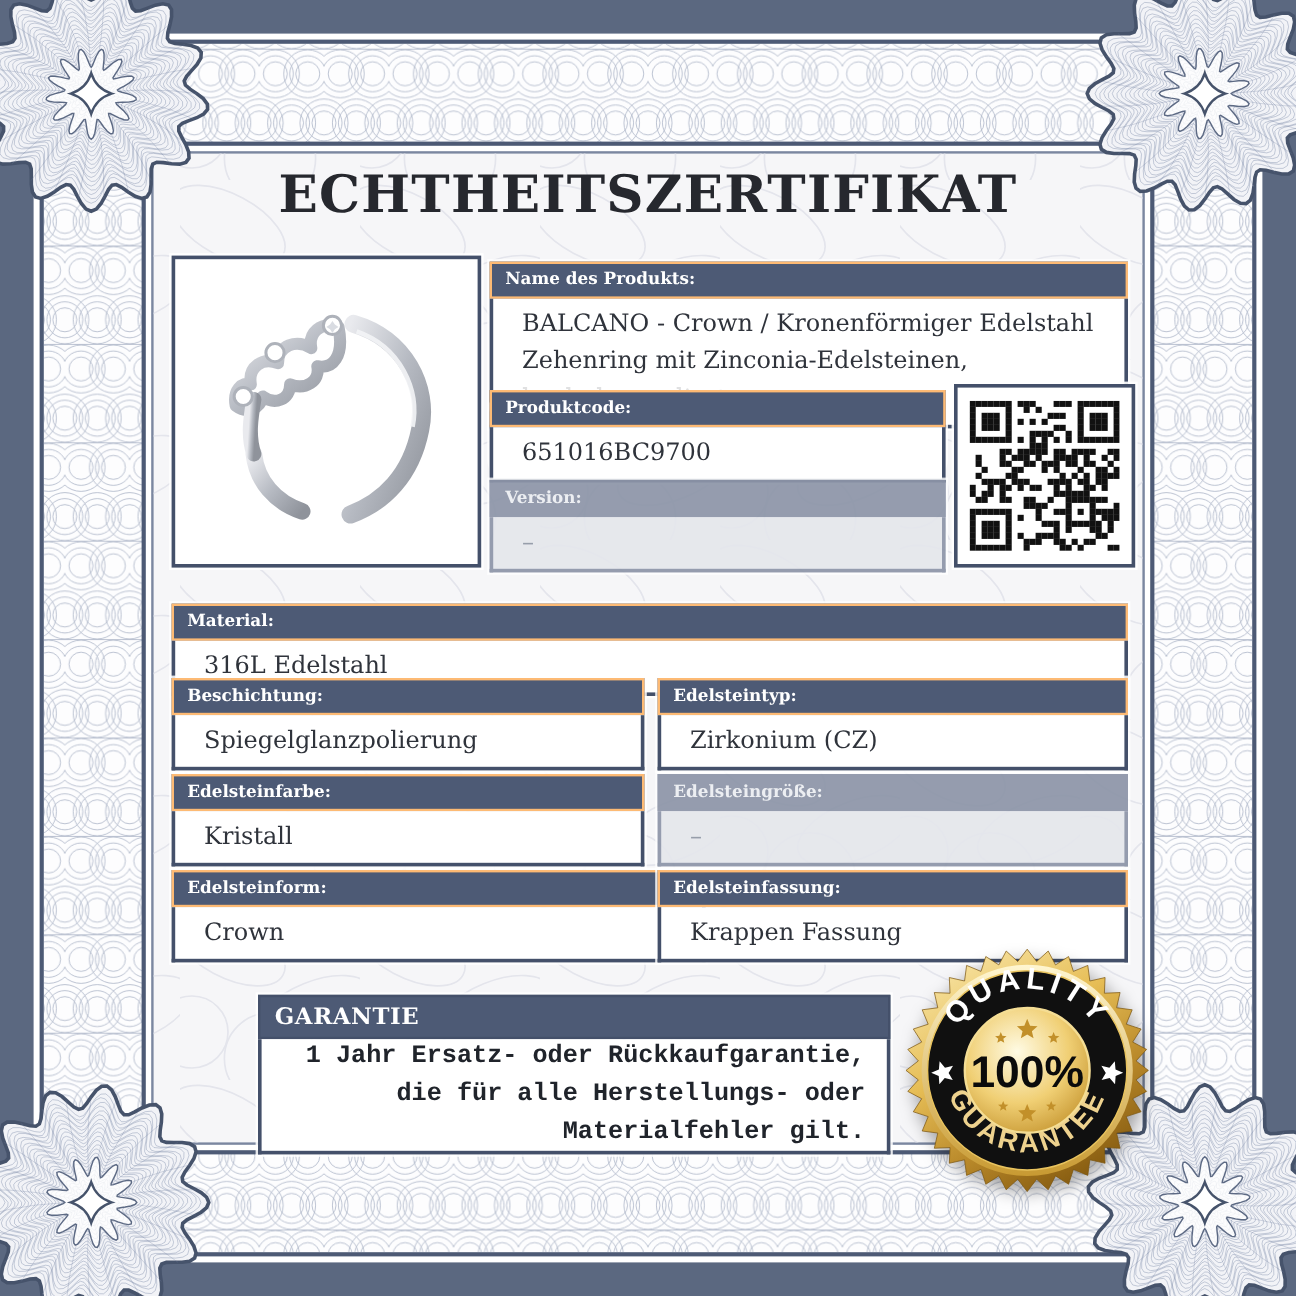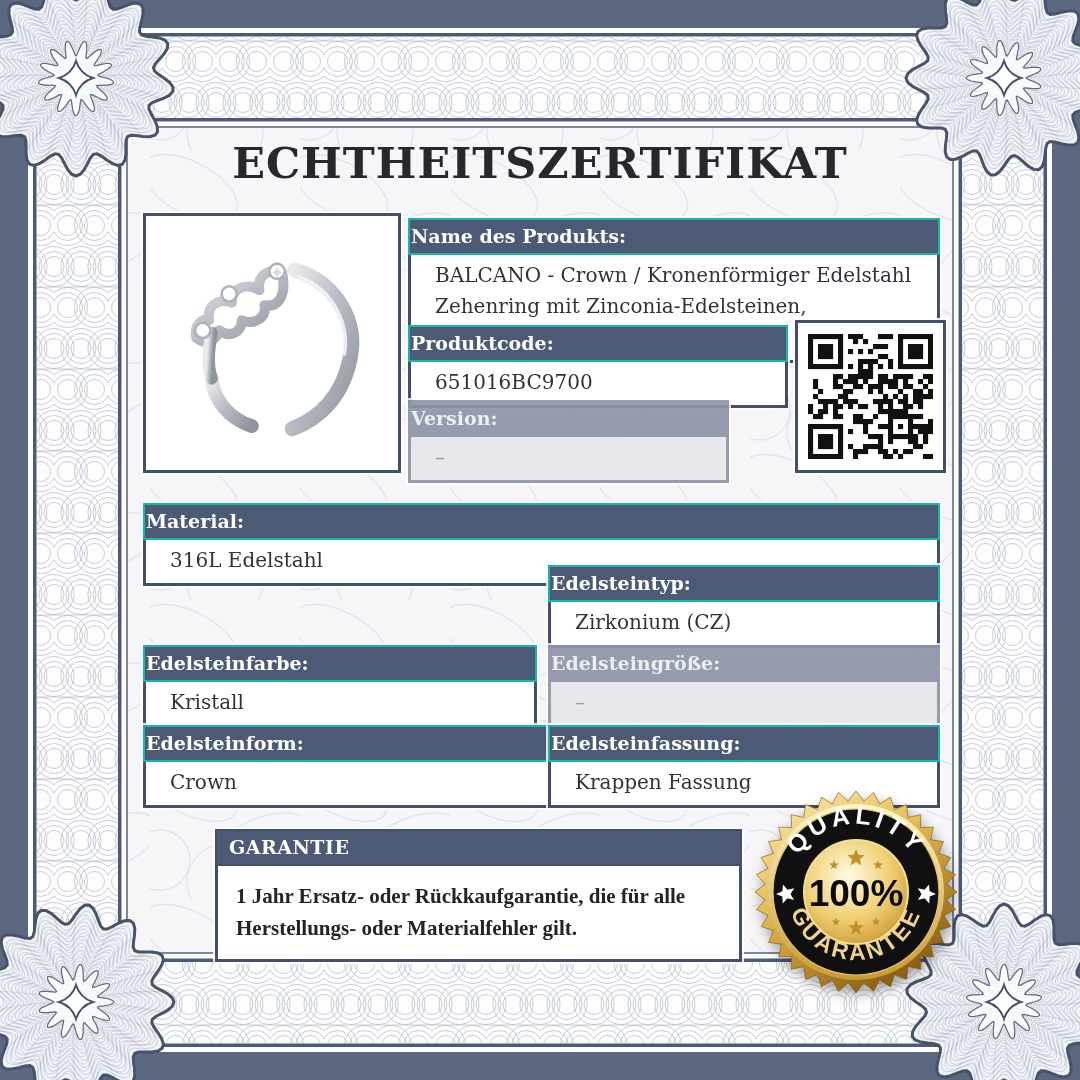--- a/index.html
+++ b/index.html
@@ -10,38 +10,38 @@
 
   .title{left:130px;top:138px;width:820px;text-align:center;
          font-size:43px;font-weight:bold;color:#26282e;letter-spacing:1px;
          font-family:"DejaVu Serif",serif;}
 
   .photo-box{left:143px;top:213px;width:252px;height:254px;background:#ffffff;
              border:3px solid #44506a;box-shadow:0 0 0 2px rgba(255,255,255,.9);}
   .photo-box svg{width:100%;height:100%;}
 
   .field{box-shadow:0 0 0 2px rgba(255,255,255,.85);}
-  .fhd{background:#4d5a75;color:#ffffff;font-weight:bold;font-size:19px;
-       padding:5px 1px 6px;border:2px solid #14b8a6;}
+  .fhd{background:#4d5a75;color:#ffffff;font-weight:bold;font-size:14px;
+       padding:5px 11px 6px;border:2px solid #fdba74;}
   .fval{background:#ffffff;color:#2f333b;font-size:20px;line-height:1.55;
         padding:5px 24px 7px;border:3px solid #44506a;border-top:none;}
   .field.muted{opacity:.92;}
   .field.muted .fhd{background:#8d95a8;border-color:#8d95a8;color:#eceef2;}
   .field.muted .fval{background:#e5e7ec;border-color:#8d95a8;color:#8f97a4;}
 
   .qr-box{left:795px;top:320px;width:145px;height:147px;background:#ffffff;
           border:3px solid #44506a;box-shadow:0 0 0 2px rgba(255,255,255,.9);
           display:flex;align-items:center;justify-content:center;}
 
   .garantie{left:215px;top:805px;width:527px;box-shadow:0 0 0 2px rgba(255,255,255,.85);margin-top:24px;}
   .garantie .ghd{background:#4d5a75;color:#fff;font-weight:bold;font-size:19px;
                  letter-spacing:.5px;padding:5px 12px 6px;border:2px solid #44506a;}
   .garantie .gbody{background:#fff;border:3px solid #44506a;border-top:none;height:93px;
                    display:flex;align-items:center;
-                   font-family:Liberation Serif, serif;}
+                   font-family:Liberation Mono, monospace;text-align:right;}
   .garantie .gtext{font-size:21px;font-weight:bold;color:#20242b;line-height:1.5;
                    padding:0 18px;}
 
   .seal{left:744px;top:780px;width:224px;height:224px;
         filter:drop-shadow(2px 5px 6px rgba(0,0,0,.35));}
   .seal text{font-family:"Liberation Sans",sans-serif;}
 </style>
 </head>
 <body>
 
@@ -346,21 +346,21 @@
   <div class="abs field" style="left:408px;top:218px;width:532px;">
     <div class="fhd">Name des Produkts:</div>
     <div class="fval" style="min-height:52px;">BALCANO - Crown / Kronenförmiger Edelstahl Zehenring mit Zinconia-Edelsteinen, hochglanzpoliert</div>
   </div>
 
   <div class="abs field" style="left:408px;top:325px;width:380px;border-radius:19px;">
     <div class="fhd">Produktcode:</div>
     <div class="fval">651016BC9700</div>
   </div>
 
-  <div class="abs field muted" style="left:408px;top:400px;width:321px;">
+  <div class="abs field muted" style="left:408px;top:400px;width:380px;">
     <div class="fhd">Version:</div>
     <div class="fval">–</div>
   </div>
 
   <div class="abs qr-box">
     <svg id="qrsvg" width="125" height="125" viewBox="0 0 25 25">
         <rect x="0" y="0" width="1.02" height="1.02" fill="#111111"></rect>
         <rect x="1" y="0" width="1.02" height="1.02" fill="#111111"></rect>
         <rect x="2" y="0" width="1.02" height="1.02" fill="#111111"></rect>
         <rect x="3" y="0" width="1.02" height="1.02" fill="#111111"></rect>
@@ -660,20 +660,24 @@
         <rect x="23" y="24" width="1.02" height="1.02" fill="#111111"></rect>
         <rect x="24" y="24" width="1.02" height="1.02" fill="#111111"></rect>
       </svg>
   </div>
 
   <div class="abs field" style="left:143px;top:485px;width:797px;margin-top:18px;">
     <div class="fhd">Material:</div>
     <div class="fval">316L Edelstahl</div>
   </div>
 
+  <div class="abs field" style="left:143px;top:565px;width:394px;">
+    <div class="fhd">Beschichtung:</div>
+    <div class="fval">Spiegelglanzpolierung</div>
+  </div>
   <div class="abs field" style="left:143px;top:645px;width:394px;">
     <div class="fhd">Edelsteinfarbe:</div>
     <div class="fval">Kristall</div>
   </div>
 
   <div class="abs field" style="left:548px;top:565px;width:392px;">
     <div class="fhd">Edelsteintyp:</div>
     <div class="fval">Zirkonium (CZ)</div>
   </div>
   <div class="abs field muted" style="left:548px;top:645px;width:392px;">

